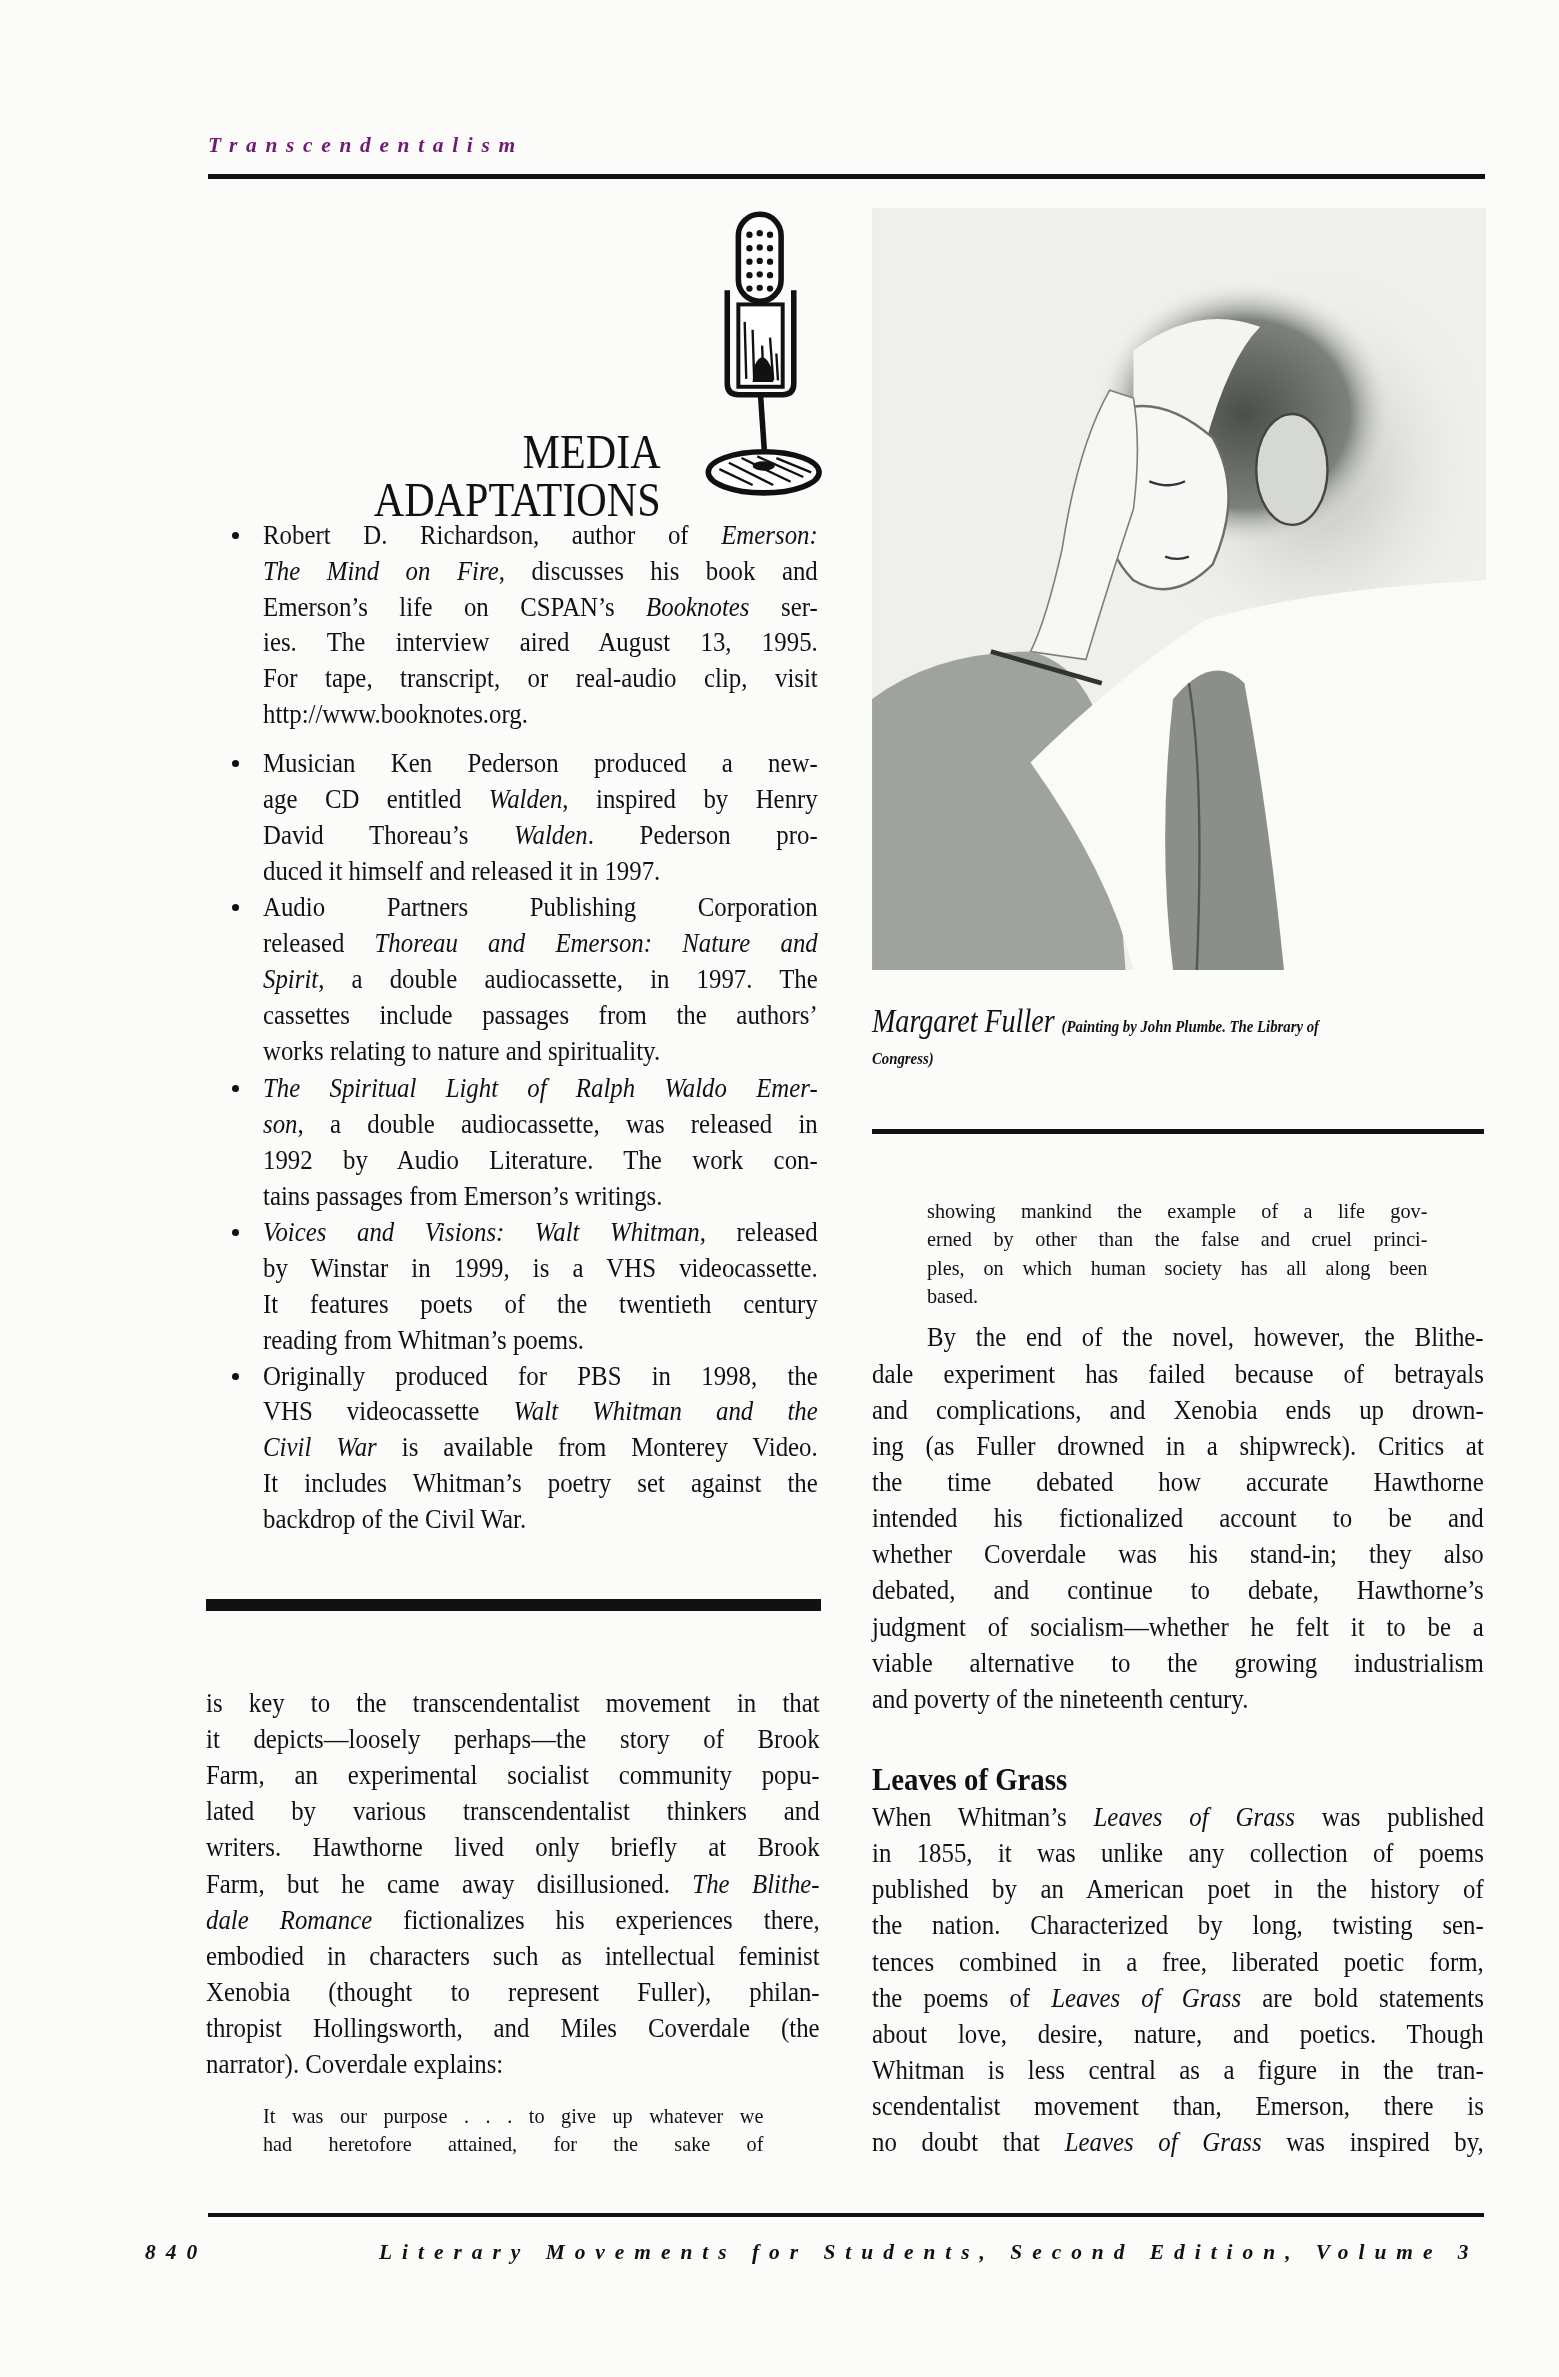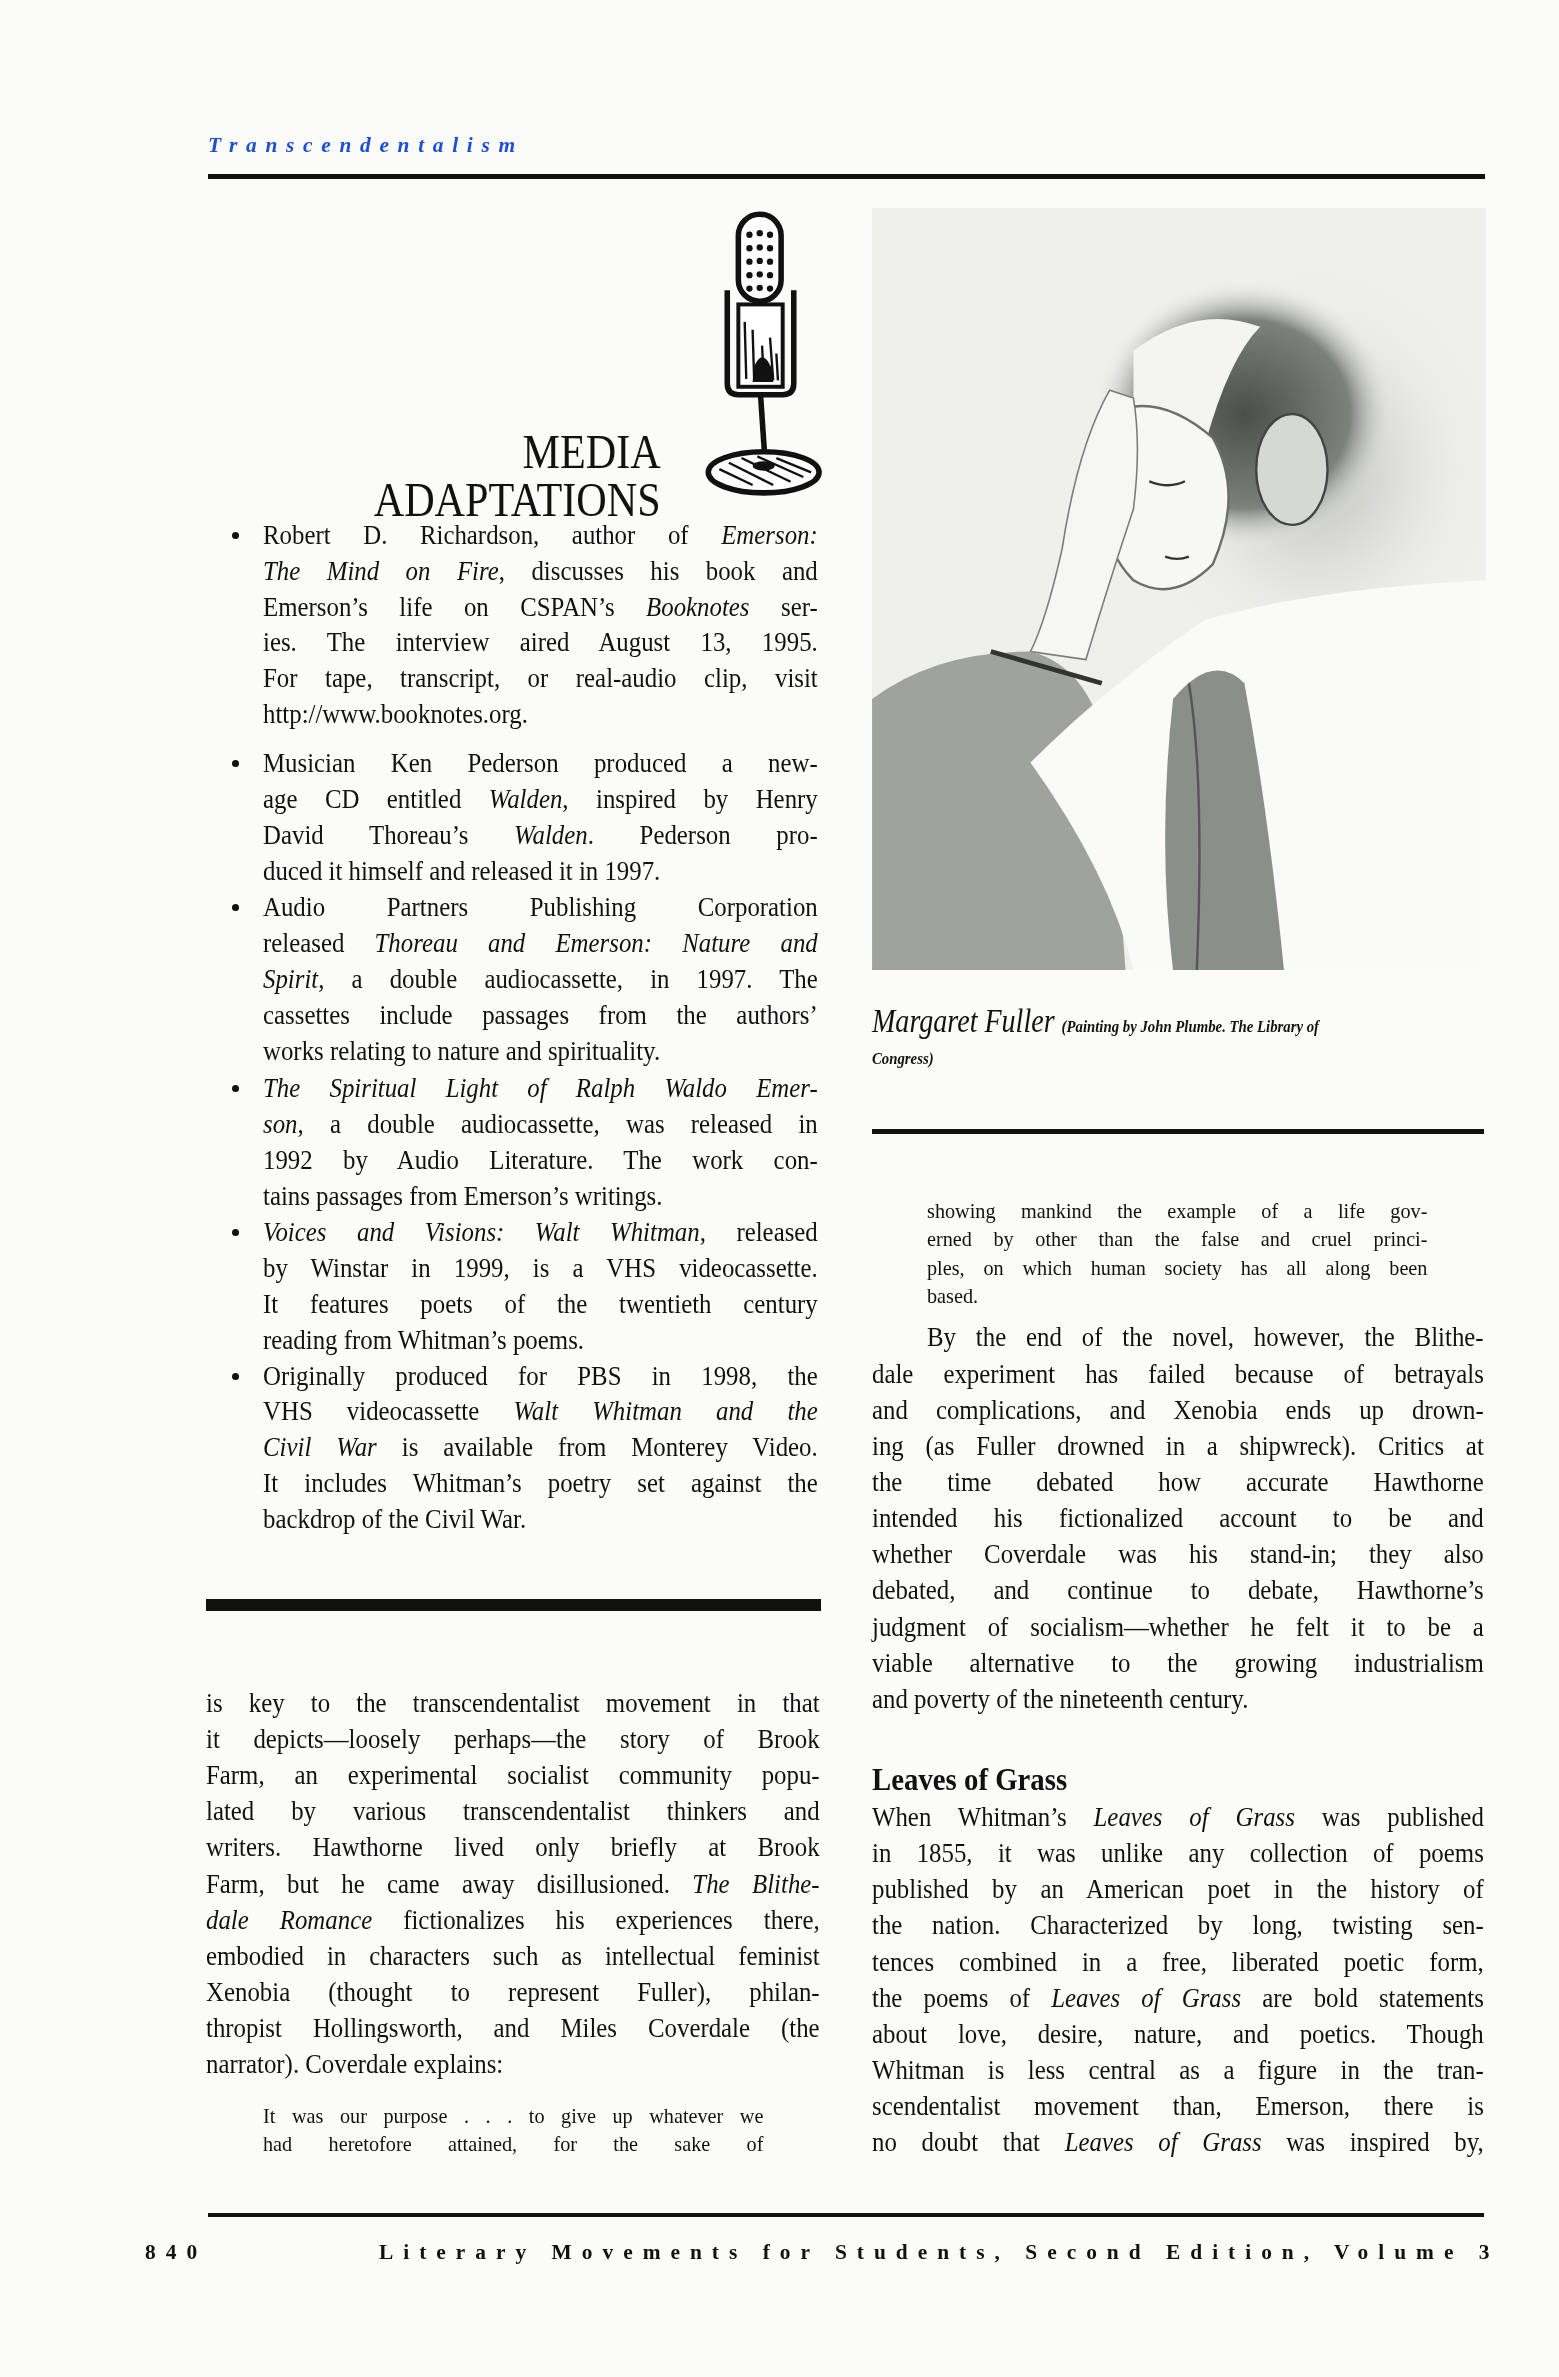--- a/index.html
+++ b/index.html
@@ -7,21 +7,21 @@
     width: 1560px; height: 2377px; position: relative; overflow: hidden;
     background: #fbfbfa;
     font-family: "Liberation Serif", "DejaVu Serif", serif;
     color: #111;
   }
   .abs { position: absolute; }
   .rule { position: absolute; background: #111; }
   .running-head {
     position: absolute; left: 208px; top: 133px;
     font-family: "Liberation Serif", serif; font-style: italic; font-weight: bold;
-    font-size: 21.4px; letter-spacing: 8.7px; color: #1d4ed8;
+    font-size: 21.4px; letter-spacing: 8.7px; color: #701a75;
   }
   .media-title {
     position: absolute; right: 899px; text-align: right;
     font-family: "Liberation Serif", serif; font-size: 49px; line-height: 48px;
     transform: scaleX(0.86); transform-origin: right top; color: #111;
   }
   .line {
     position: absolute; white-space: nowrap; font-size: 27px; line-height: 36px;
     text-align: justify; text-align-last: justify;
     transform: scaleX(0.92); transform-origin: left top;
@@ -44,21 +44,21 @@
   .caption-name .credit { font-size: 17.4px; font-weight: bold; letter-spacing: 0; }
   .caption-credit2 {
     position: absolute; left: 872px; top: 1048px; font-style: italic; font-weight: bold;
     font-size: 17.4px; transform: scaleX(0.85); transform-origin: left top; white-space: nowrap;
   }
   .section-heading {
     position: absolute; left: 872px; top: 1761px; font-weight: bold; font-size: 32px;
     transform: scaleX(0.9); transform-origin: left top; white-space: nowrap;
   }
   .footer-text {
-    position: absolute; top: 2240px; font-weight: bold;
+    position: absolute; top: 2240px; font-style: italic; font-weight: bold;
     font-size: 21.4px; white-space: nowrap; letter-spacing: 10px;
   }
   .photo {
     position: absolute; left: 872px; top: 208px; width: 614px; height: 762px;
     background: #efefec; overflow: hidden;
   }
 </style>
 </head>
 <body>
 

